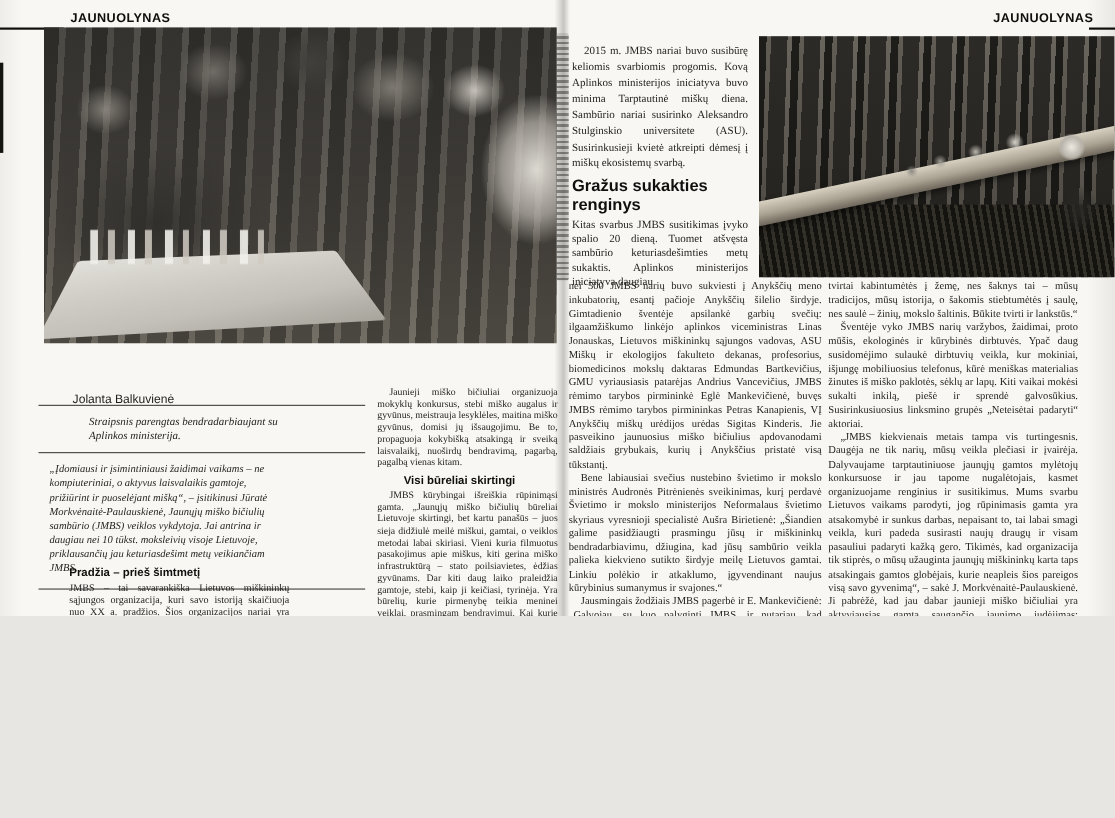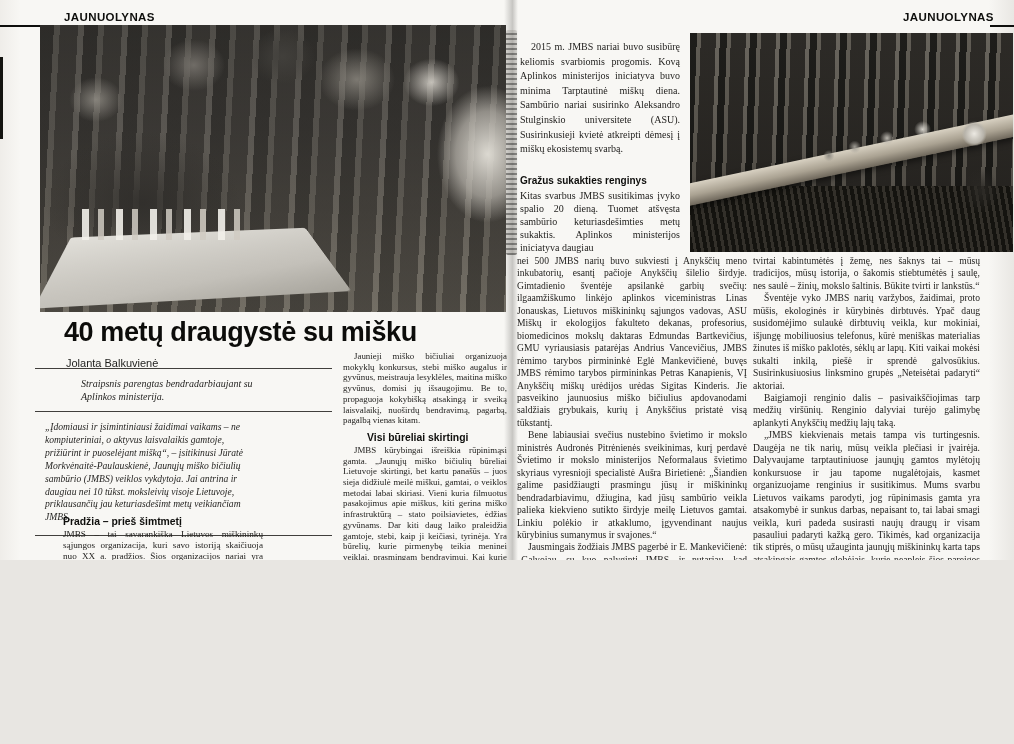--- a/index.html
+++ b/index.html
@@ -82,21 +82,21 @@
   .ind { text-indent:11px; }
 
   .p70c1 { position:absolute; left:63px; top:516px; width:200px; }
   .p70c1 .bodytext { font-size:9.2px; line-height:11.2px; }
   .p70c2 { position:absolute; left:343px; top:351px; width:164px; }
   .p70c2 .bodytext { font-size:8.9px; line-height:10.7px; }
   .p70c2 .h-col { margin-top:6px;margin-left:24px; }
 
   .p71c1top { position:absolute; left:520px; top:40px; width:160px; }
   .p71c1top .bodytext { font-size:10px; line-height:14.6px; }
-  .p71c1top .h-col { margin-top:18px; margin-bottom:3px; font-size:10px; }
+  .p71c1top .h-col { margin-top:4px; margin-bottom:3px; font-size:15px; }
   .p71c1top .cont-top { line-height:13.1px; }
   .p71c1wide { position:absolute; left:505px; top:255px; width:230px;margin-left:12px; }
   .p71c2 { position:absolute; left:753px; top:255px; width:227px; }
   .body71 { font-size:9.6px; line-height:12.45px; }
 
   
   .cyan1 { position:absolute; left:0; top:689px; width:1014px; height:3px; background:#8fd9e8; opacity:0.85; }
   .cyan2 { position:absolute; left:0; top:695px; width:1014px; height:2px; background:#cdeff6; }
   .foot-rule { position:absolute; top:703px; height:2px; background:#2e2d2b; }
   .pageno { position:absolute; top:708px; font-family:"Liberation Sans",sans-serif; font-weight:bold; font-size:11px; color:#151513;margin-top:12px; }
@@ -123,21 +123,20 @@
 <div class="spread">
 
   <div class="kicker-rule" style="left:0;width:58px;"></div>
   <div class="kicker" style="left:64px;">JAUNUOLYNAS</div>
 
   <div class="photo photo-left">
     <div class="tbl"></div>
     <div class="jars"></div>
   </div>
 
-  <h1 class="title">40 metų draugystė su mišku</h1>
   <div class="author">Jolanta Balkuvienė</div>
 
   <div class="rule" style="left:35px;top:368px;width:297px;"></div>
   <div class="credit">Straipsnis parengtas bendradarbiaujant su Aplinkos ministerija.</div>
   <div class="rule" style="left:35px;top:411px;width:297px;"></div>
   <div class="leadquote">„Įdomiausi ir įsimintiniausi žaidimai vaikams – ne kompiuteriniai, o aktyvus laisvalaikis gamtoje, prižiūrint ir puoselėjant mišką“, – įsitikinusi Jūratė Morkvėnaitė-Paulauskienė, Jaunųjų miško bičiulių sambūrio (JMBS) veiklos vykdytoja. Jai antrina ir daugiau nei 10 tūkst. moksleivių visoje Lietuvoje, priklausančių jau keturiasdešimt metų veikiančiam JMBS.</div>
   <div class="rule" style="left:35px;top:535px;width:297px;"></div>
 
   <div class="p70c1">
     <h2 class="h-col">Pradžia – prieš šimtmetį</h2>
@@ -168,21 +167,20 @@
 
   <div class="p71c1wide">
     <p class="bodytext body71">nei 500 JMBS narių buvo sukviesti į Anykščių meno inkubatorių, esantį pačioje Anykščių šilelio širdyje. Gimtadienio šventėje apsilankė garbių svečių: ilgaamžiškumo linkėjo aplinkos viceministras Linas Jonauskas, Lietuvos miškininkų sąjungos vadovas, ASU Miškų ir ekologijos fakulteto dekanas, profesorius, biomedicinos mokslų daktaras Edmundas Bartkevičius, GMU vyriausiasis patarėjas Andrius Vancevičius, JMBS rėmimo tarybos pirmininkė Eglė Mankevičienė, buvęs JMBS rėmimo tarybos pirmininkas Petras Kanapienis, VĮ Anykščių miškų urėdijos urėdas Sigitas Kinderis. Jie pasveikino jaunuosius miško bičiulius apdovanodami saldžiais grybukais, kurių į Anykščius pristatė visą tūkstantį.</p>
     <p class="bodytext body71 ind">Bene labiausiai svečius nustebino švietimo ir mokslo ministrės Audronės Pitrėnienės sveikinimas, kurį perdavė Švietimo ir mokslo ministerijos Neformalaus švietimo skyriaus vyresnioji specialistė Aušra Birietienė: „Šiandien galime pasidžiaugti prasmingu jūsų ir miškininkų bendradarbiavimu, džiugina, kad jūsų sambūrio veikla palieka kiekvieno sutikto širdyje meilę Lietuvos gamtai. Linkiu polėkio ir atkaklumo, įgyvendinant naujus kūrybinius sumanymus ir svajones.“</p>
     <p class="bodytext body71 ind">Jausmingais žodžiais JMBS pagerbė ir E. Mankevičienė: „Galvojau, su kuo palyginti JMBS, ir nutariau, kad artimiausia būtų lyginti su medžiu. Yra tiek įvairiausių medžių. Medis visada turėjo šventą prasmę. Tai ir šeimos medis, ir giminės medis, ir žinių medis, net Pasaulio medis... Ir jūs esate kaip tas medis, su 10 tūkst. lapelių. Linkiu, kad jūs garbingai siektumėte tapti stipriu medžiu, šaknimis</p>
   </div>
 
   <div class="p71c2">
     <p class="bodytext body71">tvirtai kabintumėtės į žemę, nes šaknys tai – mūsų tradicijos, mūsų istorija, o šakomis stiebtumėtės į saulę, nes saulė – žinių, mokslo šaltinis. Būkite tvirti ir lankstūs.“</p>
     <p class="bodytext body71 ind">Šventėje vyko JMBS narių varžybos, žaidimai, proto mūšis, ekologinės ir kūrybinės dirbtuvės. Ypač daug susidomėjimo sulaukė dirbtuvių veikla, kur mokiniai, išjungę mobiliuosius telefonus, kūrė meniškas materialias žinutes iš miško paklotės, sėklų ar lapų. Kiti vaikai mokėsi sukalti inkilą, piešė ir sprendė galvosūkius. Susirinkusiuosius linksmino grupės „Neteisėtai padaryti“ aktoriai.</p>
-    <p class="bodytext body71 ind">Baigiamoji renginio dalis – pasivaikščiojimas tarp medžių viršūnių. Renginio dalyviai turėjo galimybę aplankyti Anykščių medžių lajų taką.</p>
     <p class="bodytext body71 ind">„JMBS kiekvienais metais tampa vis turtingesnis. Daugėja ne tik narių, mūsų veikla plečiasi ir įvairėja. Dalyvaujame tarptautiniuose jaunųjų gamtos mylėtojų konkursuose ir jau tapome nugalėtojais, kasmet organizuojame renginius ir susitikimus. Mums svarbu Lietuvos vaikams parodyti, jog rūpinimasis gamta yra atsakomybė ir sunkus darbas, nepaisant to, tai labai smagi veikla, kuri padeda susirasti naujų draugų ir visam pasauliui padaryti kažką gero. Tikimės, kad organizacija tik stiprės, o mūsų užauginta jaunųjų miškininkų karta taps atsakingais gamtos globėjais, kurie neapleis šios pareigos visą savo gyvenimą“, – sakė J. Morkvėnaitė-Paulauskienė. Ji pabrėžė, kad jau dabar jaunieji miško bičiuliai yra aktyviausias gamtą saugančio jaunimo judėjimas: moksleiviai čia ne tik patys mokosi mylėti gamtą, bet ir moko to kitus.</p>
   </div>
 
   <div class="spine"></div>
   <div class="spine-dark"></div>
   <div class="edge-mark"></div>
   <div class="cyan1"></div>
   <div class="cyan2"></div>
   <div class="foot-rule" style="left:30px;width:452px;"></div>
   <div class="foot-rule" style="left:518px;width:467px;"></div>

